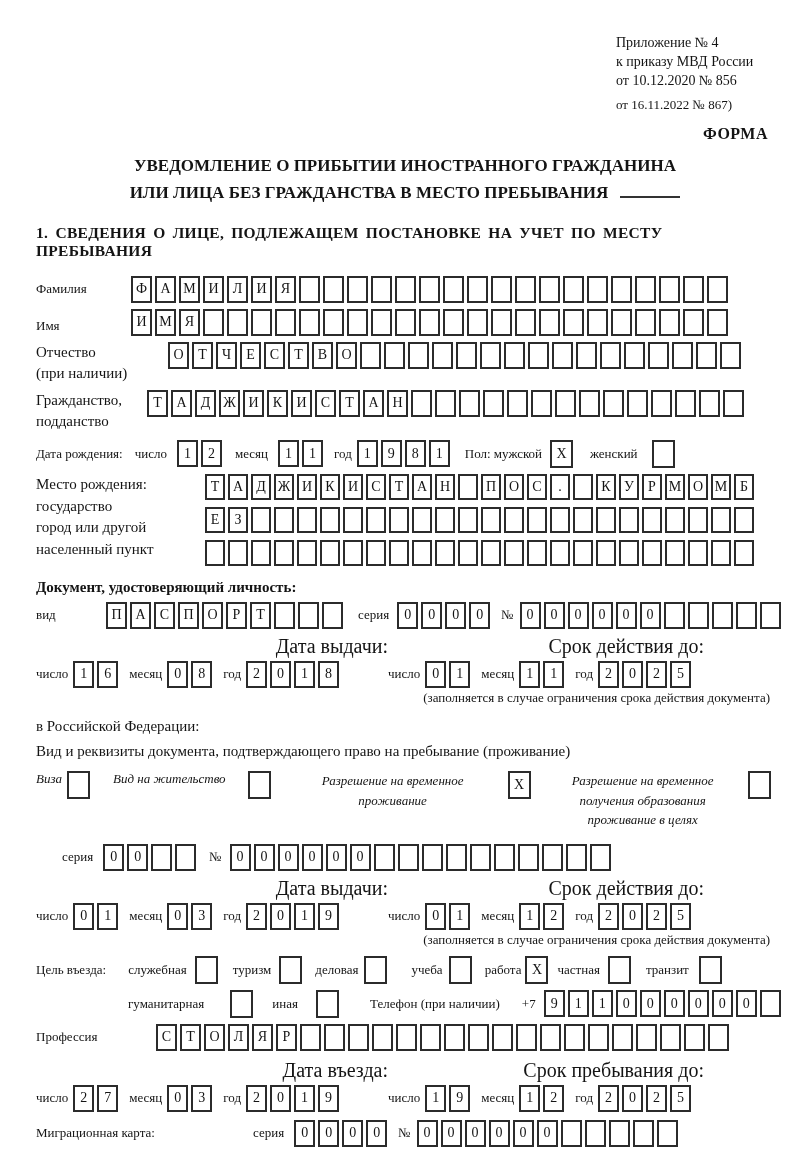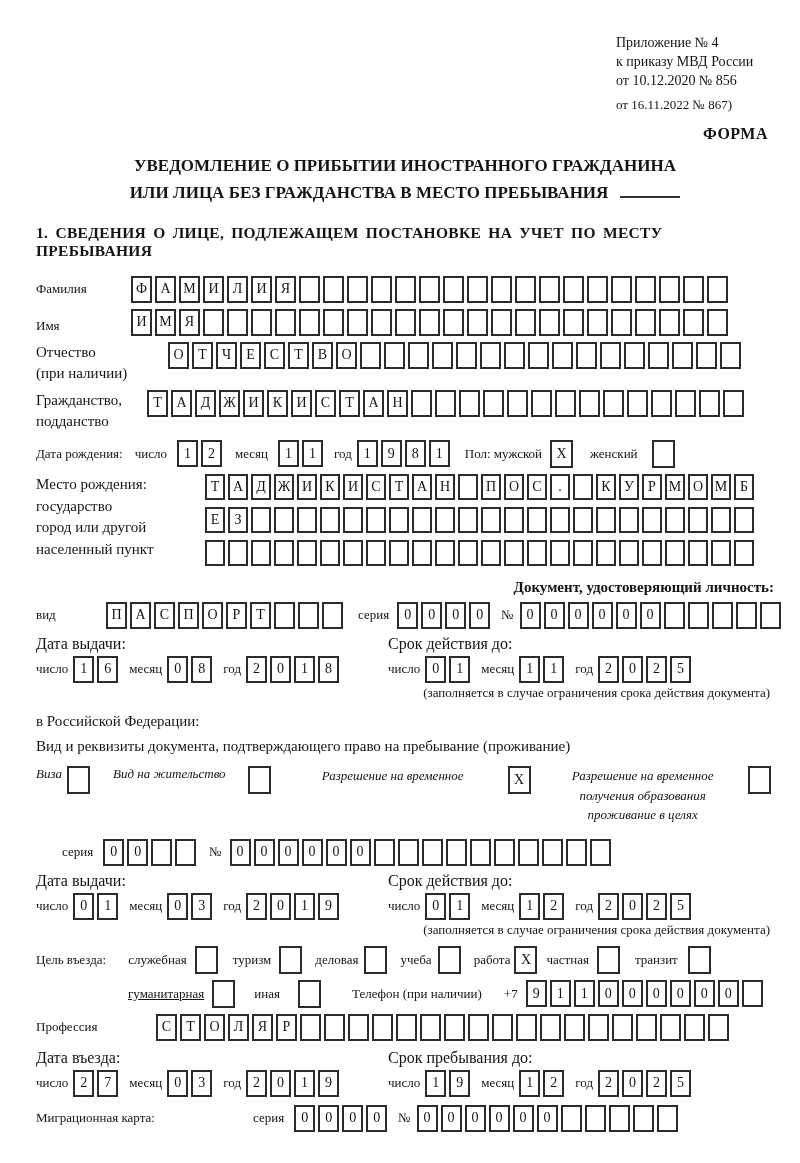--- a/index.html
+++ b/index.html
@@ -14,25 +14,25 @@
   .sec1{font-weight:bold;font-size:15.5px;margin-top:18px;margin-bottom:16px;letter-spacing:.3px;word-spacing:3px;}
   .frow{display:flex;align-items:center;margin-bottom:6px;}
   .frow.top{align-items:flex-start;}
   .lbl{font-size:13px;flex:none;}
   .lblcol{flex:none;font-size:15px;line-height:1.4;}
   .boxes{display:flex;flex:none;}
   .cell{box-sizing:border-box;flex:none;width:21px;height:27px;border:2px solid #2b2b2b;margin-right:3px;
         display:flex;align-items:center;justify-content:center;font-size:14px;background:#fff;}
   .cb .cell{width:23px;height:28px;}
   .sm .cell{width:20px;height:26px;margin-right:3px;}
-  .dochead{text-align:right;font-weight:bold;font-size:15px;margin:6px 0 6px 0;}
+  .dochead{text-align:left;font-weight:bold;font-size:15px;margin:6px 0 6px 0;}
   .dcols{display:flex;margin-bottom:2px;}
   .dcol1{width:352px;flex:none;}
   .dcol2{flex:1;}
-  .cap{font-size:16px;text-align:left;margin-bottom:3px;}
+  .cap{font-size:20px;text-align:right;margin-bottom:3px;}
   .dcol2 .cap{padding-right:70px;}
   .dgroup{display:flex;align-items:center;}
   .dgroup .lbl{margin-right:5px;}
   .dgroup .boxes{margin-right:8px;}
   .note{font-size:13px;text-align:right;margin:2px 4px 8px 0;}
   .plain{font-size:15px;line-height:1.65;}
   .ckrow{display:flex;align-items:flex-start;margin-top:8px;margin-bottom:14px;}
   .ckgrp{display:flex;align-items:flex-start;flex:none;}
   .ckgrp .lbl{margin-right:8px;font-style:italic;}
   .ctrlbl{text-align:center;line-height:1.5;}
@@ -413,20 +413,21 @@
       <span class="lbl">Вид на жительство</span>
       <div class="gap14"></div>
       <div class="boxes cb">
           <div class="cell"></div>
         </div>
     </div>
     <div class="gap26"></div>
     <div class="ckgrp">
       <div class="lbl ctrlbl" style="width:186px;">
         <div>Разрешение на временное</div>
+        <div>проживание</div>
       </div>
       <div class="gap14"></div>
       <div class="boxes cb">
           <div class="cell">X</div>
         </div>
     </div>
     <div class="gap20"></div>
     <div class="ckgrp">
       <div class="lbl ctrlbl" style="width:178px;">
         <div>Разрешение на временное</div>
@@ -524,40 +525,40 @@
         <div class="cell"></div>
       </div>
     <span class="lbl" style="margin-right:8px;">туризм</span>
     <div class="boxes cb" style="margin-right:10px;">
         <div class="cell"></div>
       </div>
     <span class="lbl" style="margin-right:6px;">деловая</span>
     <div class="boxes cb" style="margin-right:10px;">
         <div class="cell"></div>
       </div>
-    <span class="lbl" style="margin-right:6px;">учеба</span>
+    <span class="lbl" style="margin-right:6px;margin-left:11px;">учеба</span>
     <div class="boxes cb" style="margin-right:10px;">
         <div class="cell"></div>
       </div>
     <span class="lbl" style="margin-right:4px;">работа</span>
     <div class="boxes cb" style="margin-right:6px;">
         <div class="cell">X</div>
       </div>
     <span class="lbl" style="margin-right:8px;">частная</span>
     <div class="boxes cb" style="margin-right:12px;">
         <div class="cell"></div>
       </div>
     <span class="lbl" style="margin-right:10px;">транзит</span>
     <div class="boxes cb">
         <div class="cell"></div>
       </div>
   </div>
 
   <div class="frow" style="margin-top:4px;">
-    <span class="lbl" style="margin-left:92px;margin-right:8px;text-decoration:underline;">гуманитарная</span>
+    <span class="lbl" style="margin-left:92px;margin-right:26px;">гуманитарная</span>
     <div class="boxes cb" style="margin-right:16px;">
         <div class="cell"></div>
       </div>
     <span class="lbl" style="margin-right:18px;">иная</span>
     <div class="boxes cb" style="margin-right:28px;">
         <div class="cell"></div>
       </div>
     <span class="lbl" style="margin-right:22px;">Телефон (при наличии)</span>
     <span class="lbl" style="margin-right:8px;">+7</span>
     <div class="boxes">

